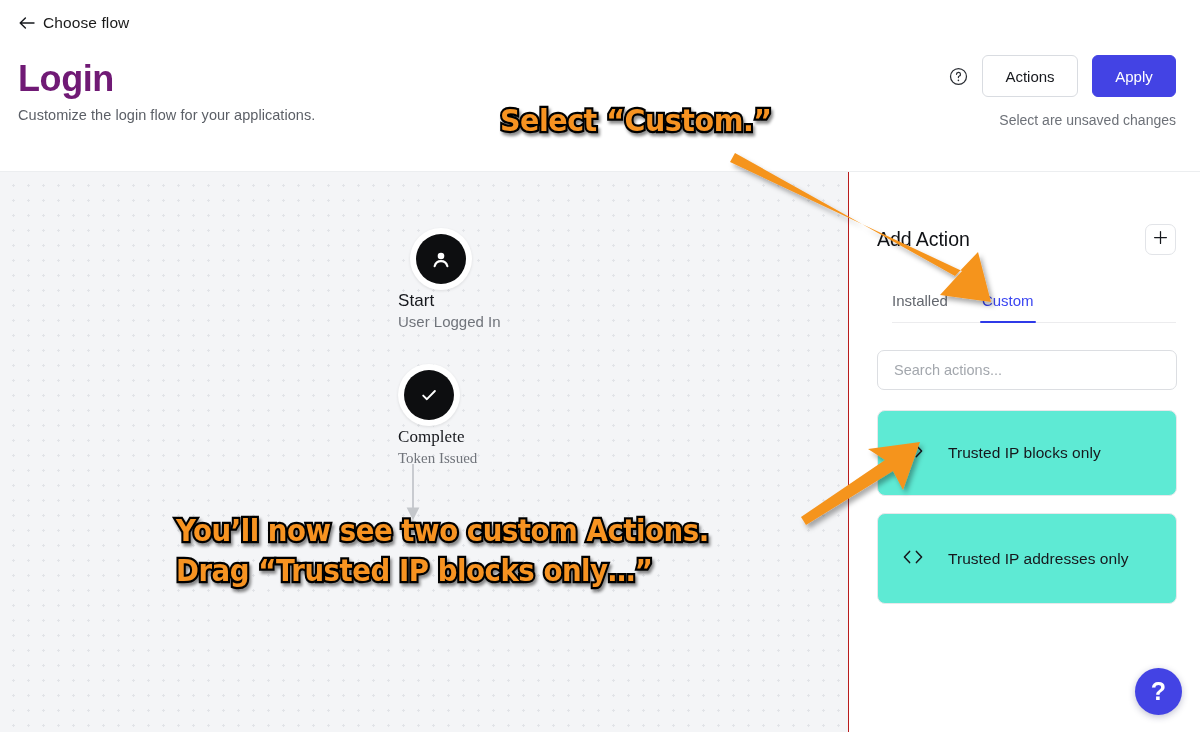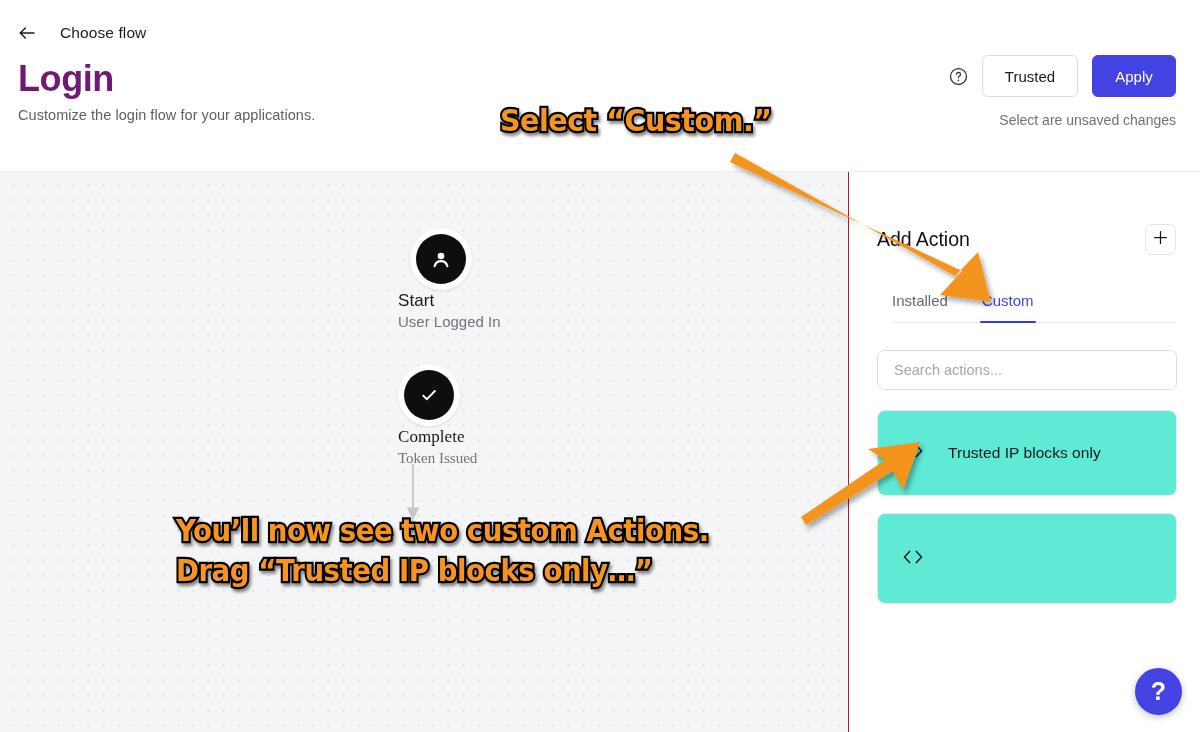--- a/index.html
+++ b/index.html
@@ -10,22 +10,22 @@
     overflow: hidden;
   }
   #root { position: relative; width: 1200px; height: 732px; }
 
   
   .header {
     position: absolute; left: 0; top: 0; width: 1200px; height: 172px;
     background: #ffffff; border-bottom: 1px solid #eceef0;
   }
   .back-row {
-    position: absolute; left: 18px; top: 24px;
-    display: flex; align-items: flex-start; gap: 24px; cursor: pointer;
+    position: absolute; left: 18px; top: 14px;
+    display: flex; align-items: flex-start; gap: 7px; cursor: pointer;
   }
   .back-arrow { width: 18px; height: 18px; display: block; }
   .back-label { font-size: 15.5px; color: #1a1a1a; letter-spacing: .1px; }
 
   .page-title {
     position: absolute; left: 18px; top: 58px;
     font-size: 36px; font-weight: 700; color: #701a75; letter-spacing: -.4px;
     line-height: 42px;
   }
   .page-sub {
@@ -181,21 +181,21 @@
     <div class="page-sub">Customize the login flow for your applications.</div>
 
     <div class="header-actions">
       <span>
         <svg class="help-circle" viewBox="0 0 20 20" fill="none">
           <circle cx="10" cy="10" r="8.4" stroke="#2a2d33" stroke-width="1.3"></circle>
           <path d="M7.9 7.7a2.1 2.1 0 1 1 2.6 2.05c-.45.14-.6.45-.6.9v.5" stroke="#2a2d33" stroke-width="1.3" stroke-linecap="round" fill="none"></path>
           <circle cx="9.9" cy="14.1" r=".82" fill="#2a2d33"></circle>
         </svg>
       </span>
-      <button class="btn btn-discard">Trusted</button>
+      <button class="btn btn-discard">Actions</button>
       <button class="btn btn-apply">Apply</button>
     </div>
 
     <div class="unsaved">Select are unsaved changes</div>
   </div>
 
   <div class="canvas">
 
     <div class="node" style="left:381px; top:56px;">
       <div class="node-ring">
@@ -269,20 +269,21 @@
       <span class="action-label">Trusted IP blocks only</span>
     </div>
 
     <div class="action-card" id="card1">
       <span class="code-icon">
         <svg width="26" height="18" viewBox="0 0 26 18" fill="none">
           <path d="M9.6 3.4L4.4 9l5.2 5.6" stroke="#16181d" stroke-width="1.5" stroke-linecap="round" stroke-linejoin="round"></path>
           <path d="M16.4 3.4L21.6 9l-5.2 5.6" stroke="#16181d" stroke-width="1.5" stroke-linecap="round" stroke-linejoin="round"></path>
         </svg>
       </span>
+      <span class="action-label">Trusted IP addresses only</span>
     </div>
 
     <div class="fab">
       <span>?</span>
     </div>
   </div>
 
   <svg class="overlay" viewBox="0 0 1200 732" fill="none">
     <defs>
       <filter id="ashadow" x="-20%" y="-20%" width="150%" height="150%">

